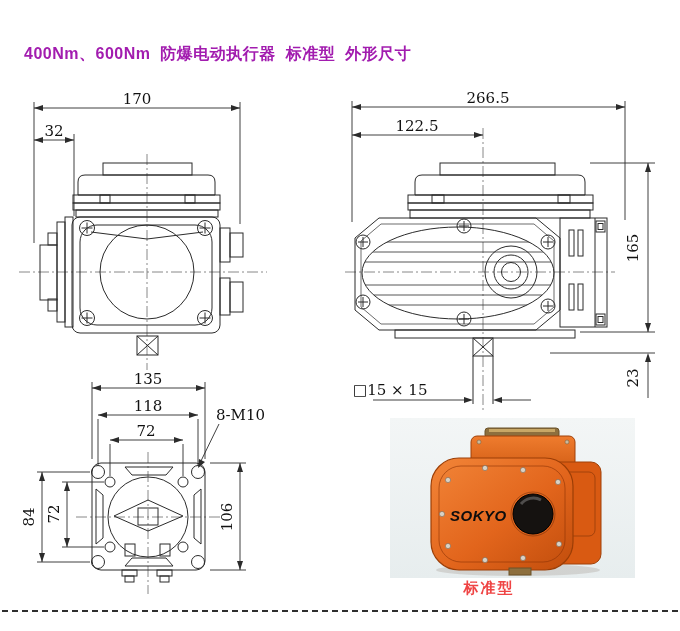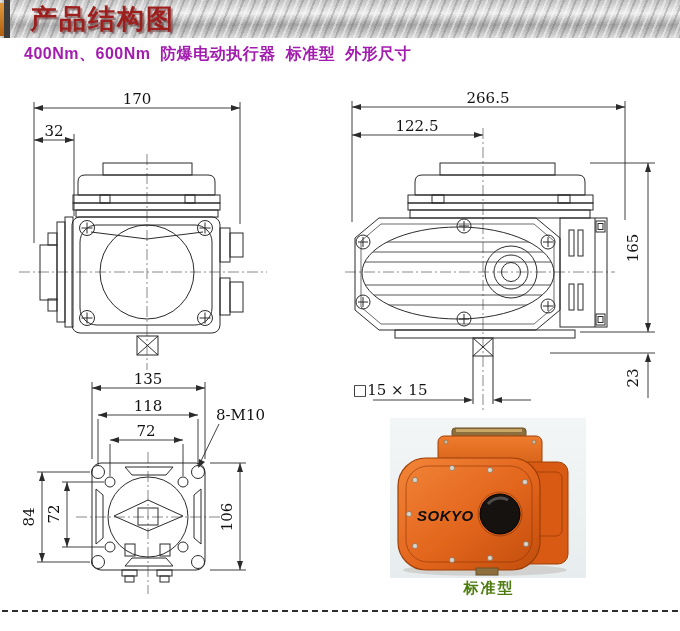--- a/index.html
+++ b/index.html
@@ -15,37 +15,32 @@
   .header-accent{position:absolute;left:0;top:3px;width:4px;height:33px;
     background:linear-gradient(180deg,#e09a3c,#b05e10);}
   .title{position:absolute;left:30px;top:0;line-height:38px;font-size:27px;font-weight:bold;
     color:#9c1f1d;letter-spacing:2px;text-shadow:2px 2px 1px rgba(70,15,15,.45);}
   .subtitle{position:absolute;left:24px;top:44px;font-size:16px;font-weight:bold;
     color:#a21caf;white-space:pre;letter-spacing:.5px;}
   
   svg.drawing{position:absolute;}
   .dim{font-family:"DejaVu Serif","Liberation Serif",serif;font-size:15px;fill:#111;stroke:none;}
   
-  .photo{position:absolute;left:390px;top:418px;width:196px;height:160px;
-    background:linear-gradient(180deg,#f3f6f6,#e7edee);}
+  .photo{position:absolute;left:390px;top:418px;width:212px;height:160px;
+    background:linear-gradient(180deg,#f3f6f6,#e7edee);padding-left:33px;}
   .caption{position:absolute;left:429px;top:579px;width:120px;text-align:center;
-    font-size:15px;font-weight:bold;color:#4d7c0f;letter-spacing:2px;}
+    font-size:15px;font-weight:bold;color:#ef4444;letter-spacing:2px;}
   .bottom-dash{position:absolute;left:2px;top:610px;width:676px;height:0;
     border-top:2px dashed #2e2e2e;}
 </style>
 </head>
 <body>
 
 <div class="page">
 
-  <div class="header">
-    <div class="header-dark-strip"></div>
-    <div class="header-accent"></div>
-    <div class="title">产品结构图</div>
-  </div>
 
   <div class="subtitle">400Nm、600Nm  防爆电动执行器  标准型  外形尺寸</div>
 
   <svg class="drawing" style="left:15px;top:92px" width="260" height="285" viewBox="0 0 260 285">
     <g fill="none" stroke="#2b2b2b" stroke-width="1">
       <path d="M132,62 V278" stroke="#6a6a6a" stroke-width="0.8" stroke-dasharray="11 3 2 3"></path>
       <path d="M4,180 H252" stroke="#6a6a6a" stroke-width="0.8" stroke-dasharray="11 3 2 3"></path>
       <rect x="88" y="71" width="89" height="12"></rect>
       <path d="M63,103 V90 Q63,83 70,83 H193 Q200,83 200,90 V103 Z"></path>
       <rect x="58" y="103" width="147" height="8"></rect>

